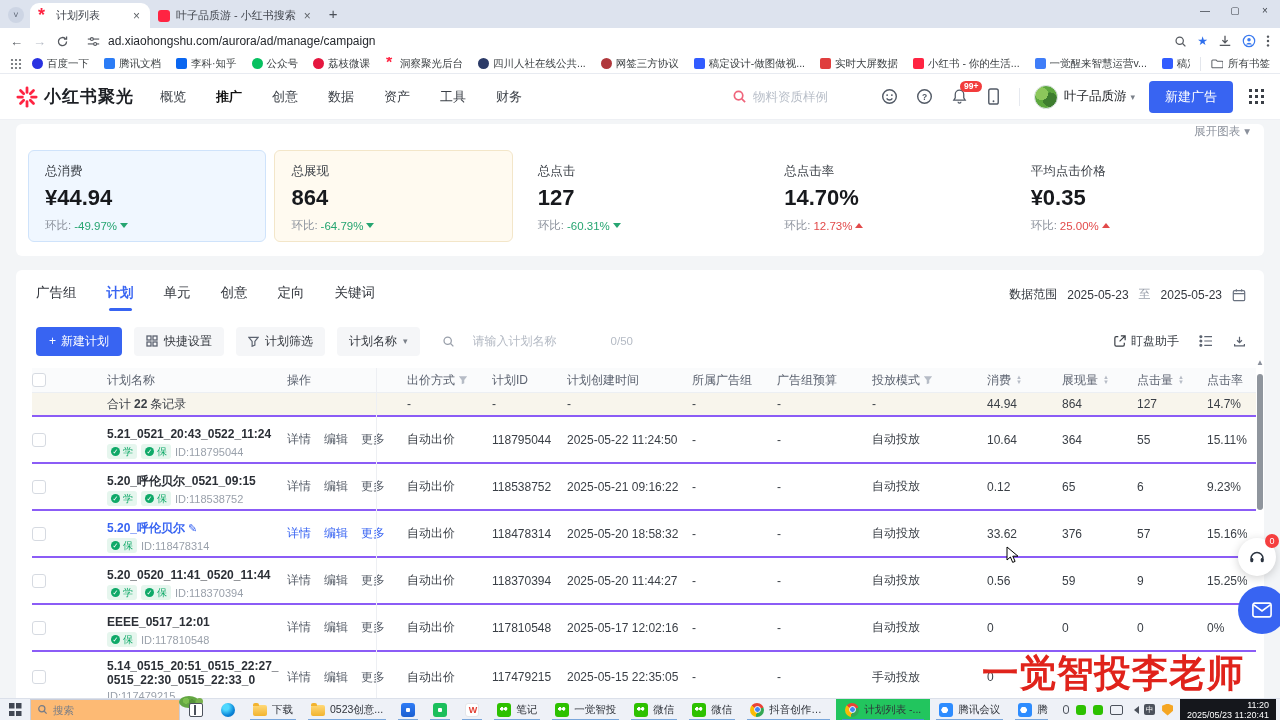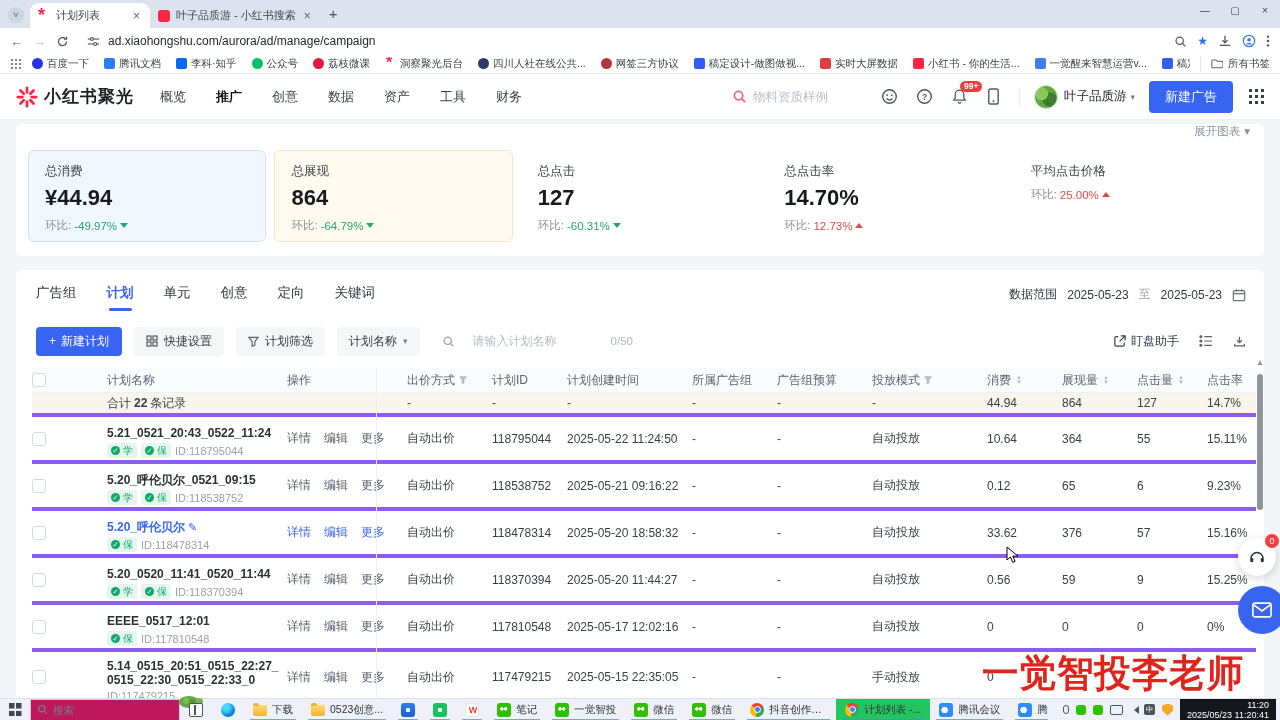--- a/index.html
+++ b/index.html
@@ -85,21 +85,21 @@
   .pill{display:flex;align-items:center;gap:6px;height:29px;padding:0 12px;background:#f5f6f8;border-radius:4px;font-size:12px;color:#33373e}
   .psearch{display:flex;align-items:center;gap:18px;height:29px;padding:0 10px}
   .psearch input{border:none;outline:none;background:transparent;width:120px;font-size:12px}
   .psearch input::placeholder{color:#b4bac4}
   .counter{font-size:11.5px;color:#b4bac4}
   .tool-r{margin-left:auto;display:flex;align-items:center;gap:20px;color:#3a3f46;font-size:12px}
   .assist{display:flex;align-items:center;gap:5px}
   
   .tablewrap{position:absolute;left:16px;right:8px;top:98px;bottom:0}
   .vline{position:absolute;left:344px;top:0;bottom:0;width:1px;background:#edeff3}
-  .trow{display:flex;align-items:center;border-bottom:4px solid #8b5cf6}
+  .trow{display:flex;align-items:center;border-bottom:2px solid #8b5cf6}
   .thead{height:25px;background:#fafbfc;color:#5c6370;border-bottom:1px solid #eceff3}
   .hcells{display:contents}
   .cell{flex:none;display:flex;align-items:center;font-size:12px;color:#3a3f46;overflow:hidden}
   .hcell{color:#5c6370;gap:3px}
   .col-sel{width:30px}.col-tog{width:45px}.col-name{width:180px}.col-ops{width:120px}
   .col-bid{width:85px}.col-id{width:75px}.col-created{width:125px}.col-adgroup{width:85px}
   .col-budget{width:95px}.col-mode{width:115px}.col-cost{width:75px}.col-imp{width:75px}
   .col-clicks{width:70px}.col-ctr{width:40px}
   .cb{width:14px;height:14px;border:1px solid #d6dae1;border-radius:3px;background:#fff;flex:none}
   .tsummary{height:24px;background:#f8f5ec;color:#4a4f57}
@@ -125,21 +125,21 @@
   
   .fab-chat{position:absolute;left:1238px;top:538px;width:38px;height:38px;border-radius:50%;background:#fff;box-shadow:0 2px 10px rgba(0,0,0,.18);display:flex;align-items:center;justify-content:center;z-index:30}
   .fab-badge{position:absolute;top:-4px;right:-3px;background:#f53f3f;color:#fff;font-size:9px;width:14px;height:14px;border-radius:50%;text-align:center;line-height:14px}
   .fab-mail{position:absolute;left:1238px;top:586px;width:48px;height:48px;border-radius:24px;background:#3864f2;display:flex;align-items:center;justify-content:center;z-index:30}
   .watermark{position:absolute;left:982px;top:648px;font-size:38px;font-weight:900;color:#e0231b;letter-spacing:1px;white-space:nowrap;z-index:60;transform:scaleX(.96);transform-origin:left}
   .cursor{position:absolute;left:1006px;top:546px;z-index:70}
   
   .taskbar{position:absolute;left:0;right:0;bottom:0;height:22px;background:#eef1f7;border-top:1px solid #dbe0ea;display:flex;align-items:center;z-index:50}
   .start{width:30px;height:22px;display:flex;align-items:center;justify-content:center;flex:none}
   .startic{width:13px;height:13px;background-image:linear-gradient(#414753,#414753),linear-gradient(#414753,#414753),linear-gradient(#414753,#414753),linear-gradient(#414753,#414753);background-size:5.5px 5.5px;background-position:0 0,7.5px 0,0 7.5px,7.5px 7.5px;background-repeat:no-repeat}
-  .tsearch{width:150px;height:22px;background:#be185d;border:1px solid #c9cedb;display:flex;align-items:center;gap:5px;padding:0 6px;position:relative;flex:none}
+  .tsearch{width:150px;height:22px;background:#fdba74;border:1px solid #c9cedb;display:flex;align-items:center;gap:5px;padding:0 6px;position:relative;flex:none}
   .tsearch input{border:none;outline:none;width:90px;font-size:10.5px;background:transparent}
   .tsearch input::placeholder{color:#767c87}
   .turtle{position:absolute;right:-24px;top:-7px;width:26px;height:16px}
   .tbody{position:absolute;left:2px;top:3px;width:20px;height:12px;border-radius:50%;background:radial-gradient(circle at 35% 40%,#7cbf4e 0 20%,transparent 21%),radial-gradient(circle at 65% 55%,#55933a 0 22%,transparent 23%),#63a642}
   .thead2{position:absolute;right:0;top:5px;width:7px;height:7px;border-radius:50%;background:#79b24f}
   .titems{display:flex;align-items:center;flex:1;overflow:hidden}
   .titem{height:22px;display:flex;align-items:center;gap:5px;padding:0 9px;position:relative;flex:none}
   .titem.open::after{content:"";position:absolute;left:6px;right:6px;bottom:0;height:2px;background:#79a7dc}
   .titem.active{background:#22c55e}
   .titem.active::after{background:#4a90d9}
@@ -474,20 +474,21 @@
         <div class="cvalue">14.70%</div>
         <div class="cratio">
           <span>环比:</span>
           <span class="rval up">12.73%</span>
           <span class="tri up"></span>
         </div>
       </div>
 
       <div class="card">
         <div class="clabel">平均点击价格</div>
+        <div class="cvalue">¥0.35</div>
         <div class="cratio">
           <span>环比:</span>
           <span class="rval up">25.00%</span>
           <span class="tri up"></span>
         </div>
       </div>
     </div>
 </div>
 
 <div class="mainpanel">

